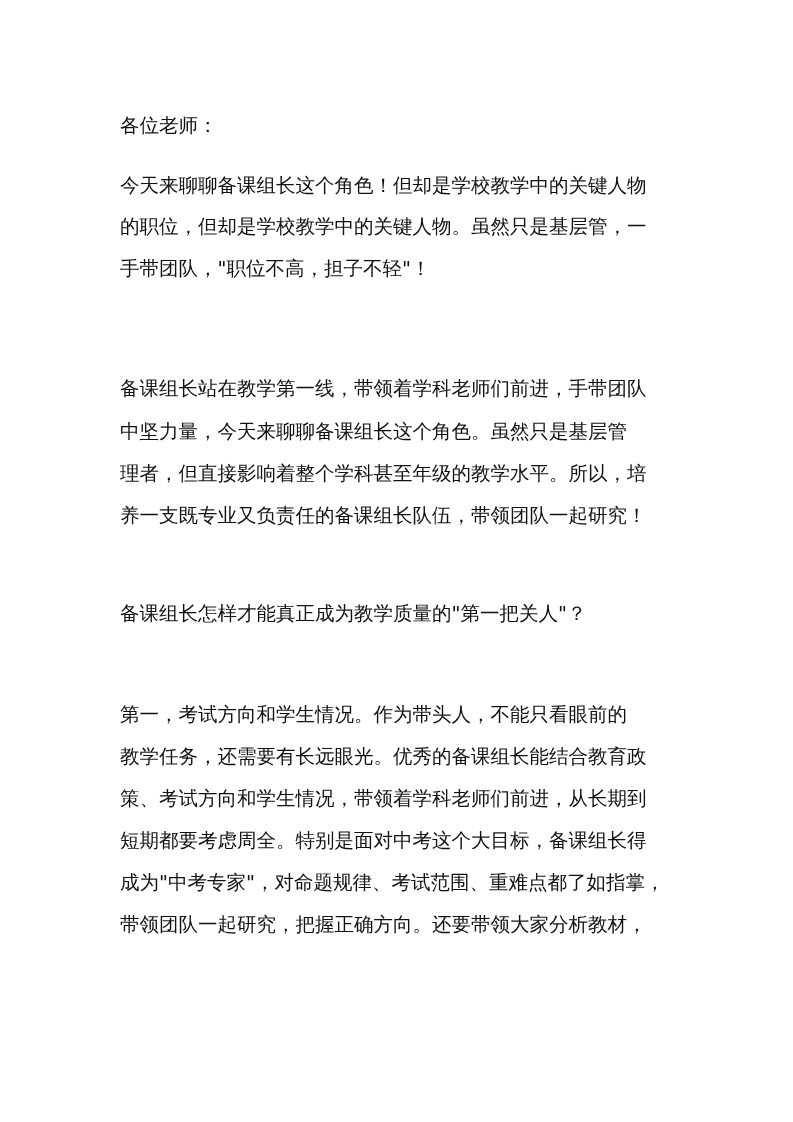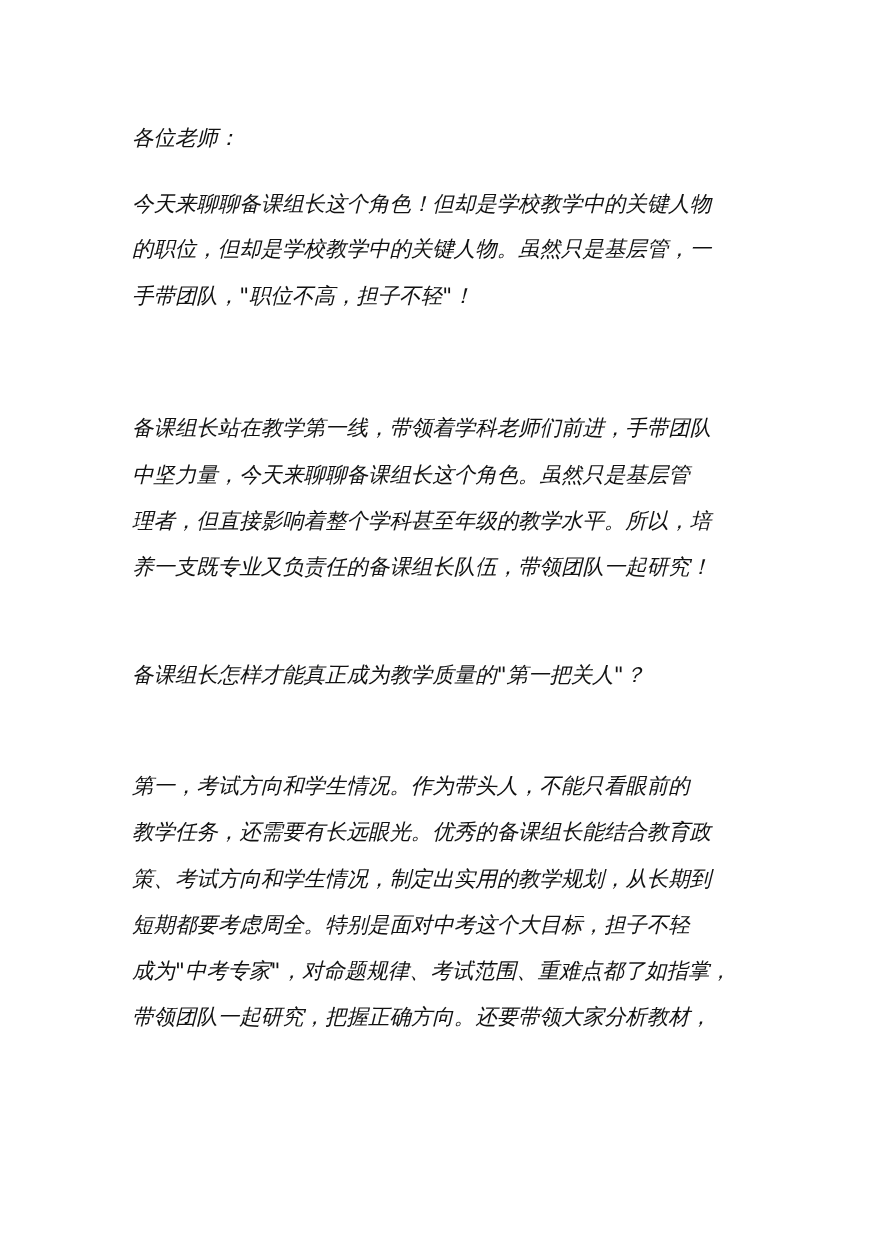--- a/index.html
+++ b/index.html
@@ -21,21 +21,20 @@
       top: 0;
       width: 560px;
     }
     .line {
       position: absolute;
       left: 0;
       white-space: nowrap;
       font-size: 19.5px;
       line-height: 24px;
       letter-spacing: 0px;
-      font-style: italic;
     }
   </style>
 </head>
 <body>
 
 <div class="page">
   <div class="line" style="top:114px">各位老师：</div>
 
   <div>
     <div class="line" style="top:174px">今天来聊聊备课组长这个角色！但却是学校教学中的关键人物</div>
@@ -50,18 +49,18 @@
     <div class="line" style="top:504px">养一支既专业又负责任的备课组长队伍，带领团队一起研究！</div>
   </div>
 
   <div>
     <div class="line" style="top:602px">备课组长怎样才能真正成为教学质量的"第一把关人"？</div>
   </div>
 
   <div>
     <div class="line" style="top:703px">第一，考试方向和学生情况。作为带头人，不能只看眼前的</div>
     <div class="line" style="top:745px">教学任务，还需要有长远眼光。优秀的备课组长能结合教育政</div>
-    <div class="line" style="top:787px">策、考试方向和学生情况，制定出实用的教学规划，从长期到</div>
-    <div class="line" style="top:829px">短期都要考虑周全。特别是面对中考这个大目标，担子不轻</div>
+    <div class="line" style="top:787px">策、考试方向和学生情况，带领着学科老师们前进，从长期到</div>
+    <div class="line" style="top:829px">短期都要考虑周全。特别是面对中考这个大目标，备课组长得</div>
     <div class="line" style="top:871px">成为"中考专家"，对命题规律、考试范围、重难点都了如指掌，</div>
     <div class="line" style="top:913px">带领团队一起研究，把握正确方向。还要带领大家分析教材，</div>
   </div>
 </div>
 
 </body></html>

